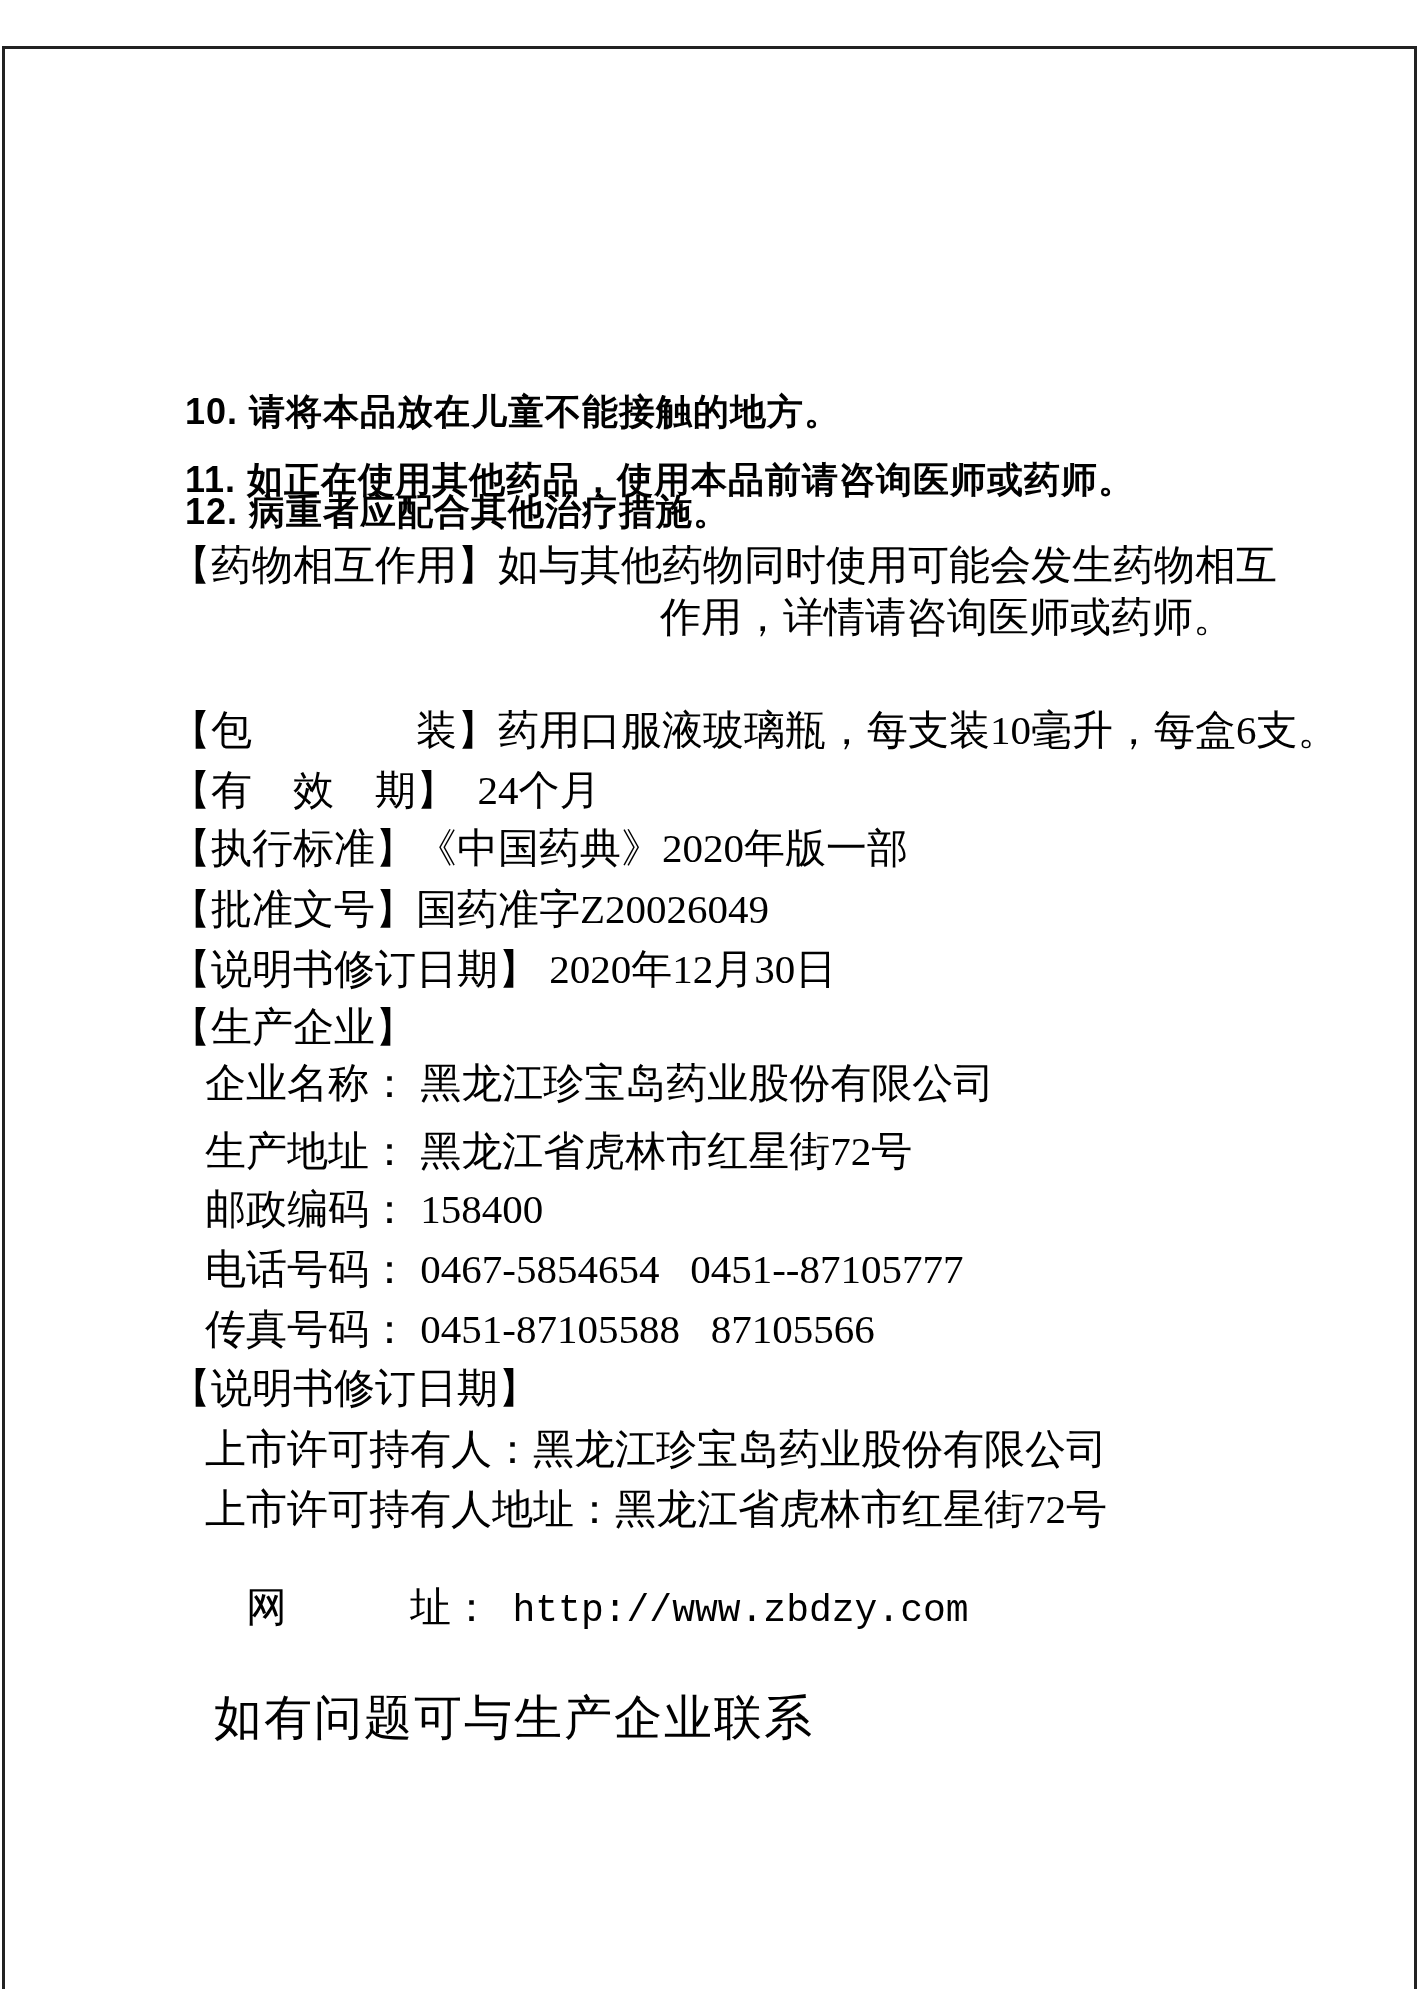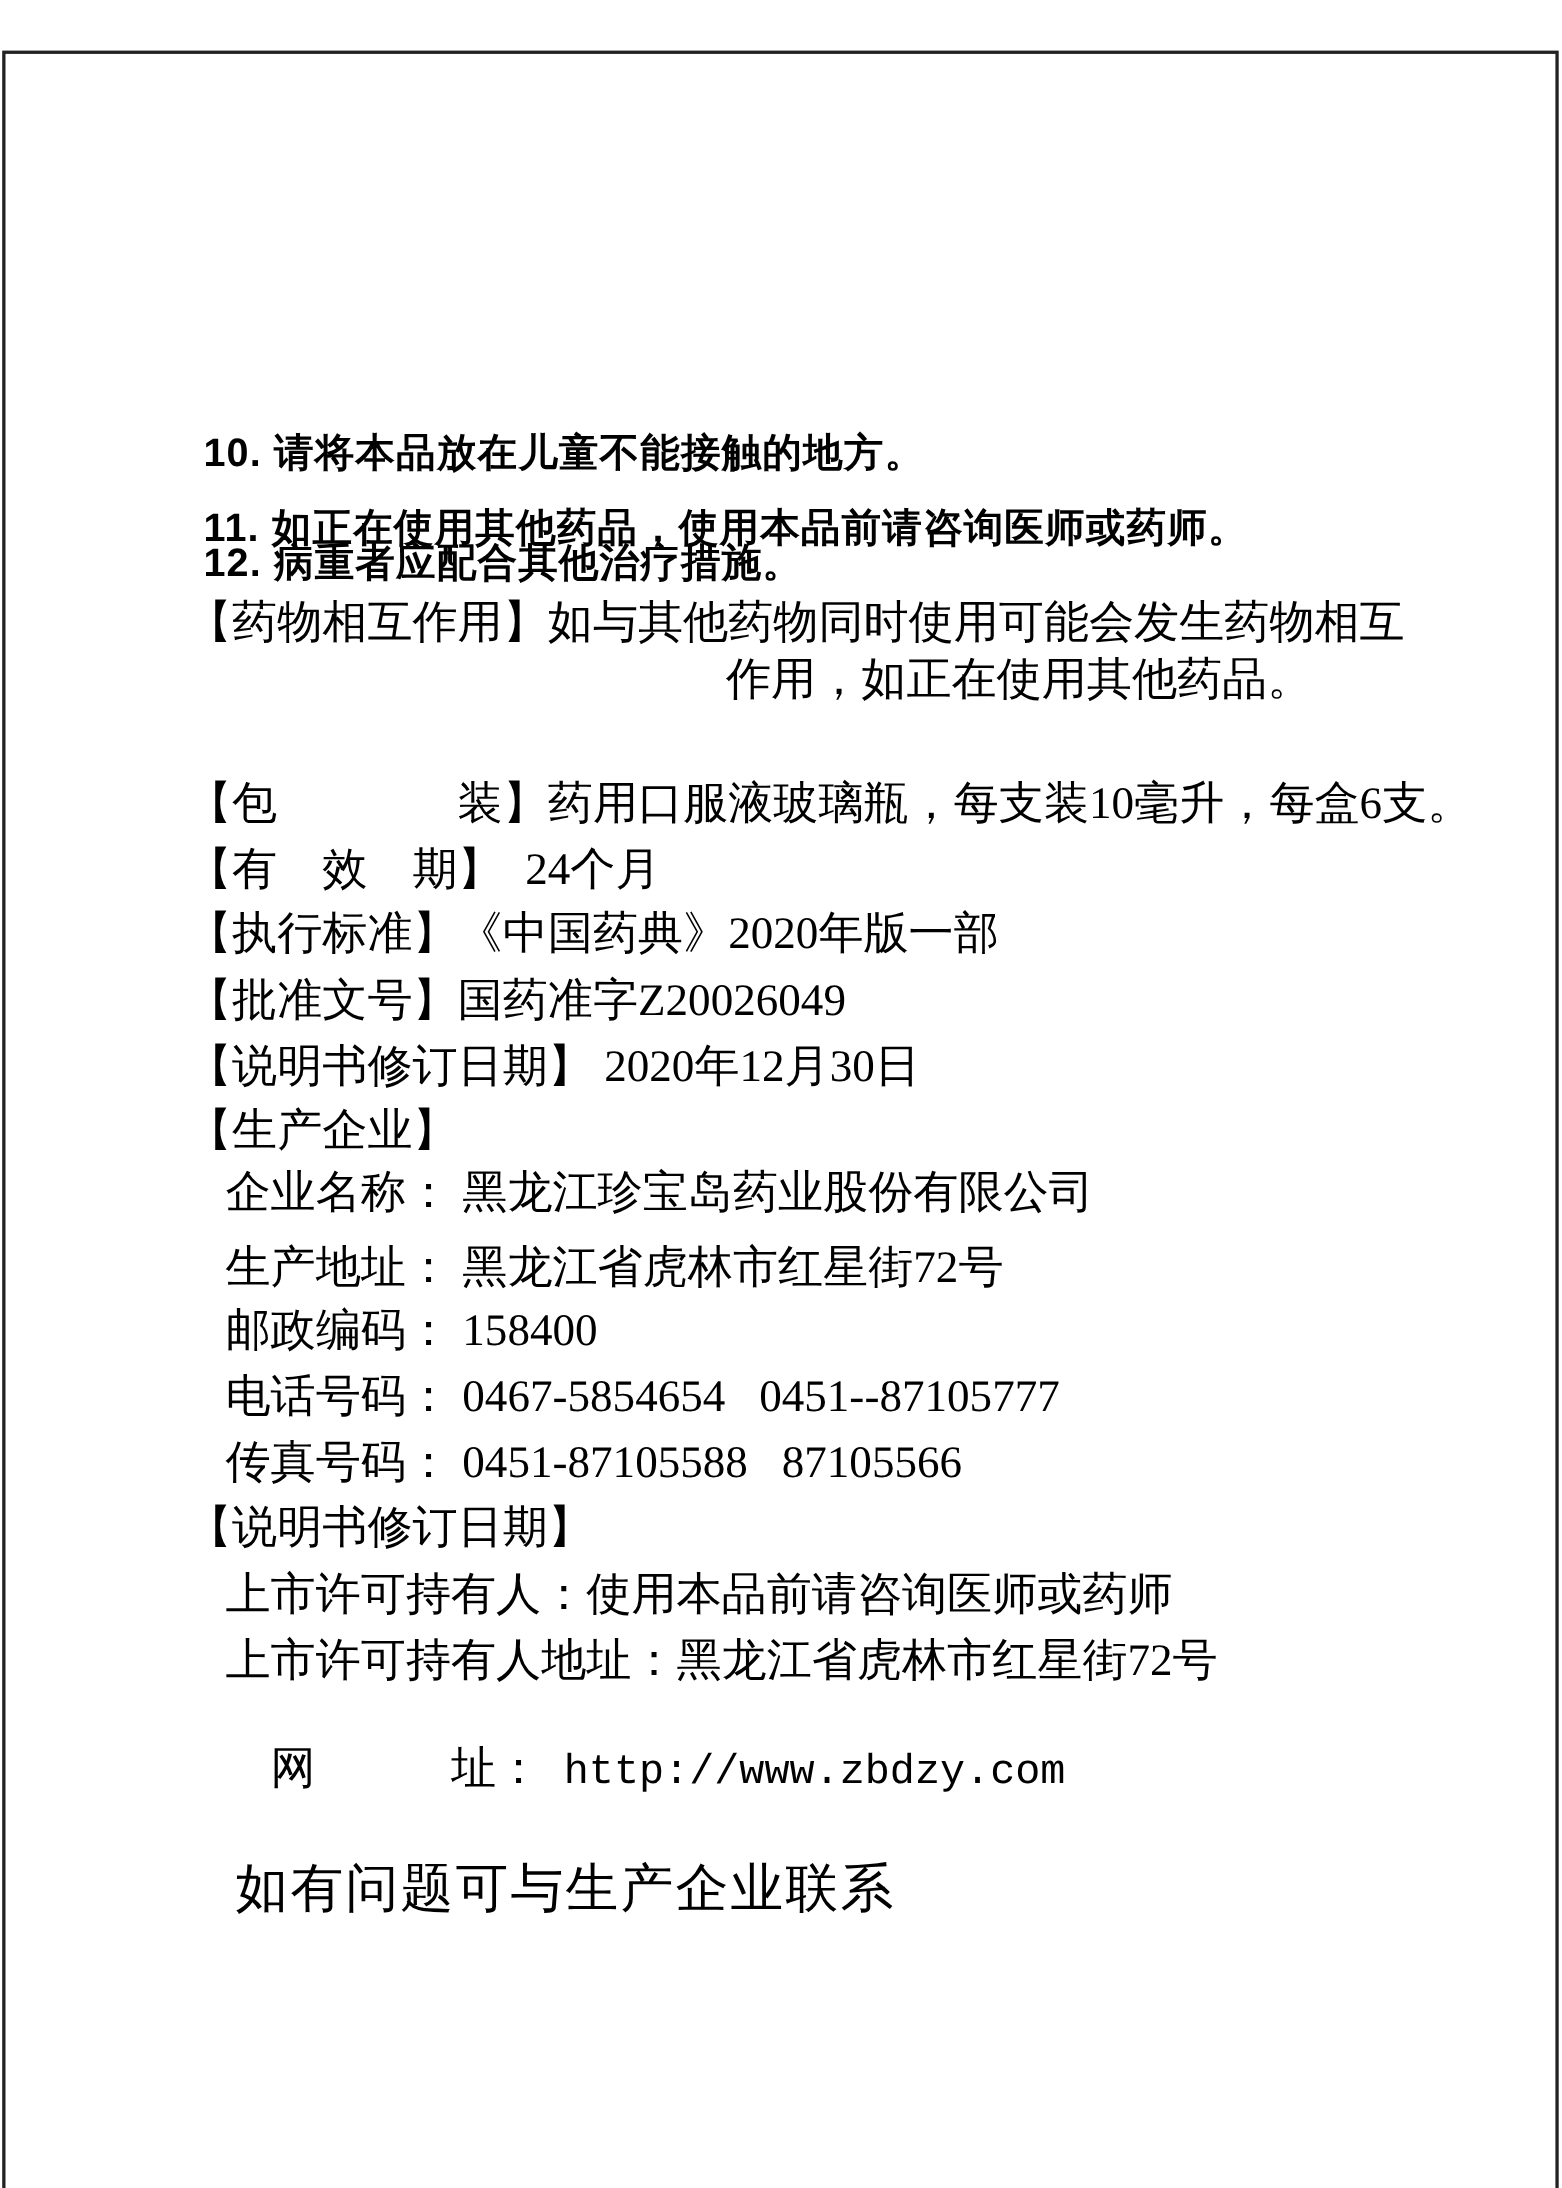--- a/index.html
+++ b/index.html
@@ -73,21 +73,21 @@
   <div class="page-frame"></div>
 
   <div class="line bold-item" style="top:350px; left:185px;">10. 请将本品放在儿童不能接触的地方。</div>
 
   <div class="line bold-item" style="top:418px; left:185px;">11. 如正在使用其他药品，使用本品前请咨询医师或药师。</div>
 
   <div class="line bold-item" style="top:450px; left:185px;">12. 病重者应配合其他治疗措施。</div>
 
   <div class="line body-text" style="top:501px; left:170px;">【药物相互作用】如与其他药物同时使用可能会发生药物相互</div>
 
-  <div class="line body-text" style="top:553px; left:660px;">作用，如正在使用其他药品。</div>
+  <div class="line body-text" style="top:553px; left:660px;">作用，详情请咨询医师或药师。</div>
 
 
   <div class="line body-text" style="top:666px; left:170px;">【包　　　　装】药用口服液玻璃瓶，每支装10毫升，每盒6支。</div>
 
   <div class="line body-text" style="top:726px; left:170px;">【有　效　期】  24个月</div>
 
   <div class="line body-text" style="top:784px; left:170px;">【执行标准】《中国药典》2020年版一部</div>
 
   <div class="line body-text" style="top:845px; left:170px;">【批准文号】国药准字Z20026049</div>
 
@@ -100,21 +100,21 @@
   <div class="line body-text" style="top:1087px; left:205px;">生产地址： 黑龙江省虎林市红星街72号</div>
 
   <div class="line body-text" style="top:1145px; left:205px;">邮政编码： 158400</div>
 
   <div class="line body-text" style="top:1205px; left:205px;">电话号码： 0467-5854654   0451--87105777</div>
 
   <div class="line body-text" style="top:1265px; left:205px;">传真号码： 0451-87105588   87105566</div>
 
   <div class="line body-text" style="top:1324px; left:170px;">【说明书修订日期】</div>
 
-  <div class="line body-text" style="top:1385px; left:205px;">上市许可持有人：使用本品前请咨询医师或药师</div>
+  <div class="line body-text" style="top:1385px; left:205px;">上市许可持有人：黑龙江珍宝岛药业股份有限公司</div>
 
   <div class="line body-text" style="top:1445px; left:205px;">上市许可持有人地址：黑龙江省虎林市红星街72号</div>
 
   <div class="line body-text" style="top:1502px; left:205px;">
     <span>网　　　址：  </span><span class="mono">http://www.zbdzy.com</span>
   </div>
 
   <div class="line contact-heading" style="top:1650px; left:214px;">如有问题可与生产企业联系</div>
 
   <div class="bottom-bar"></div>

